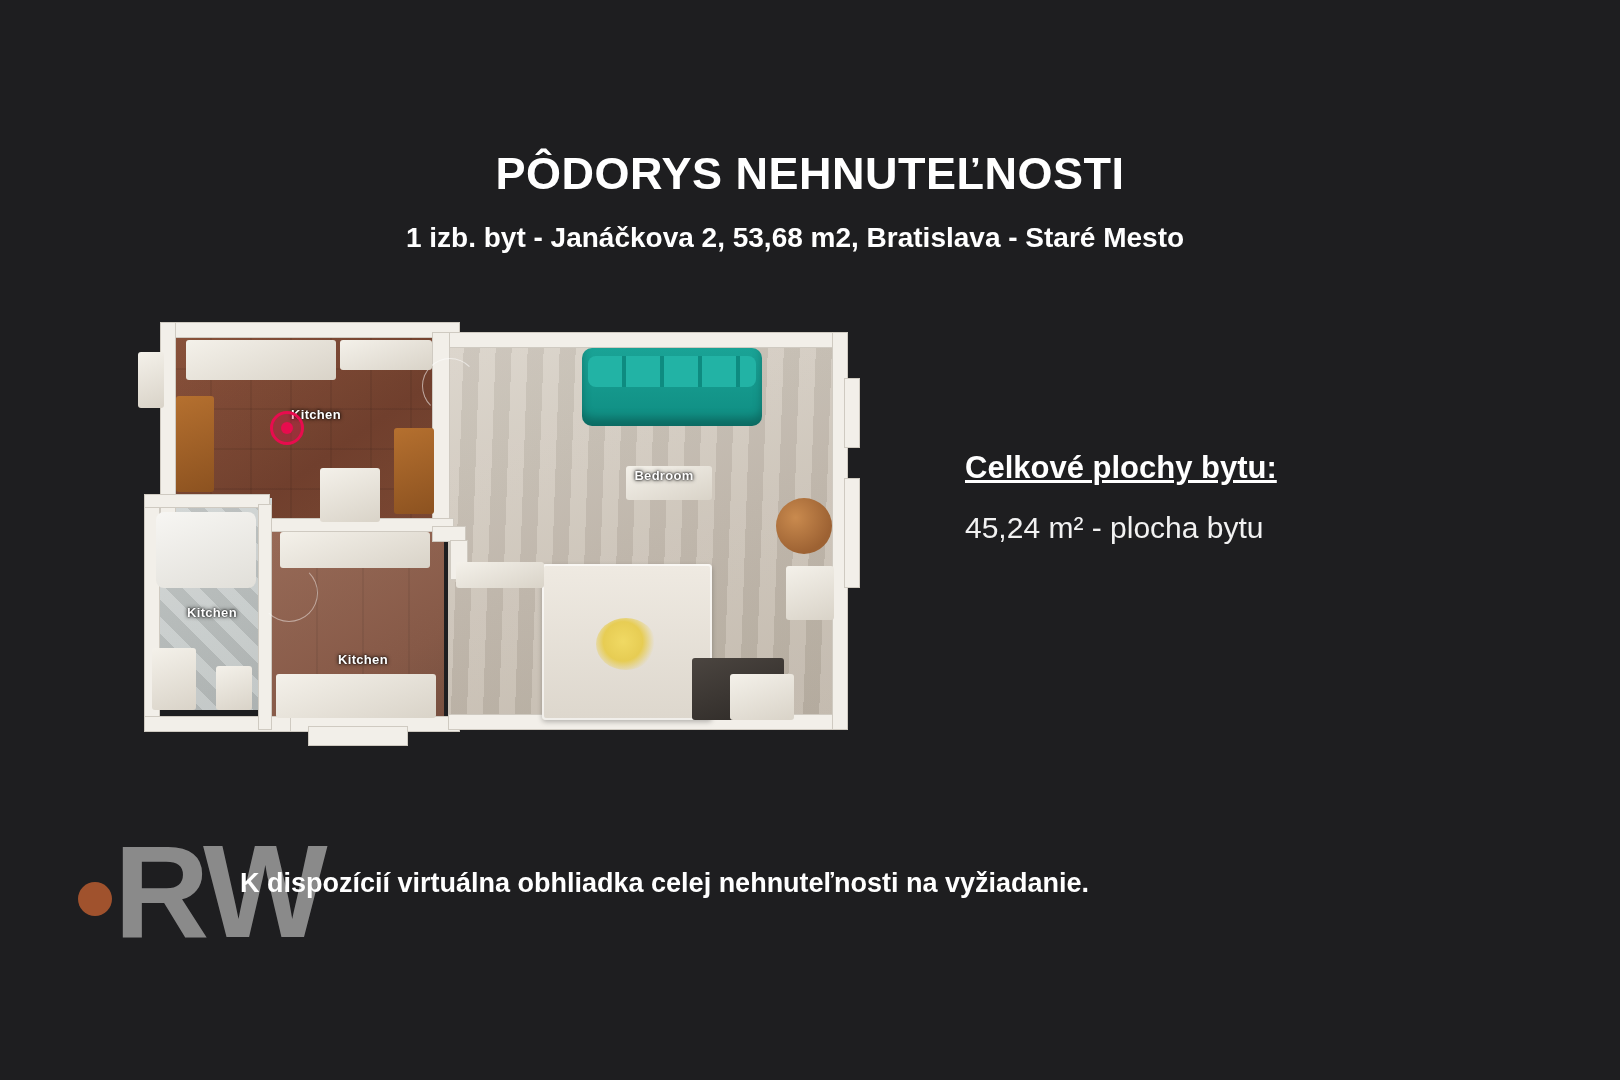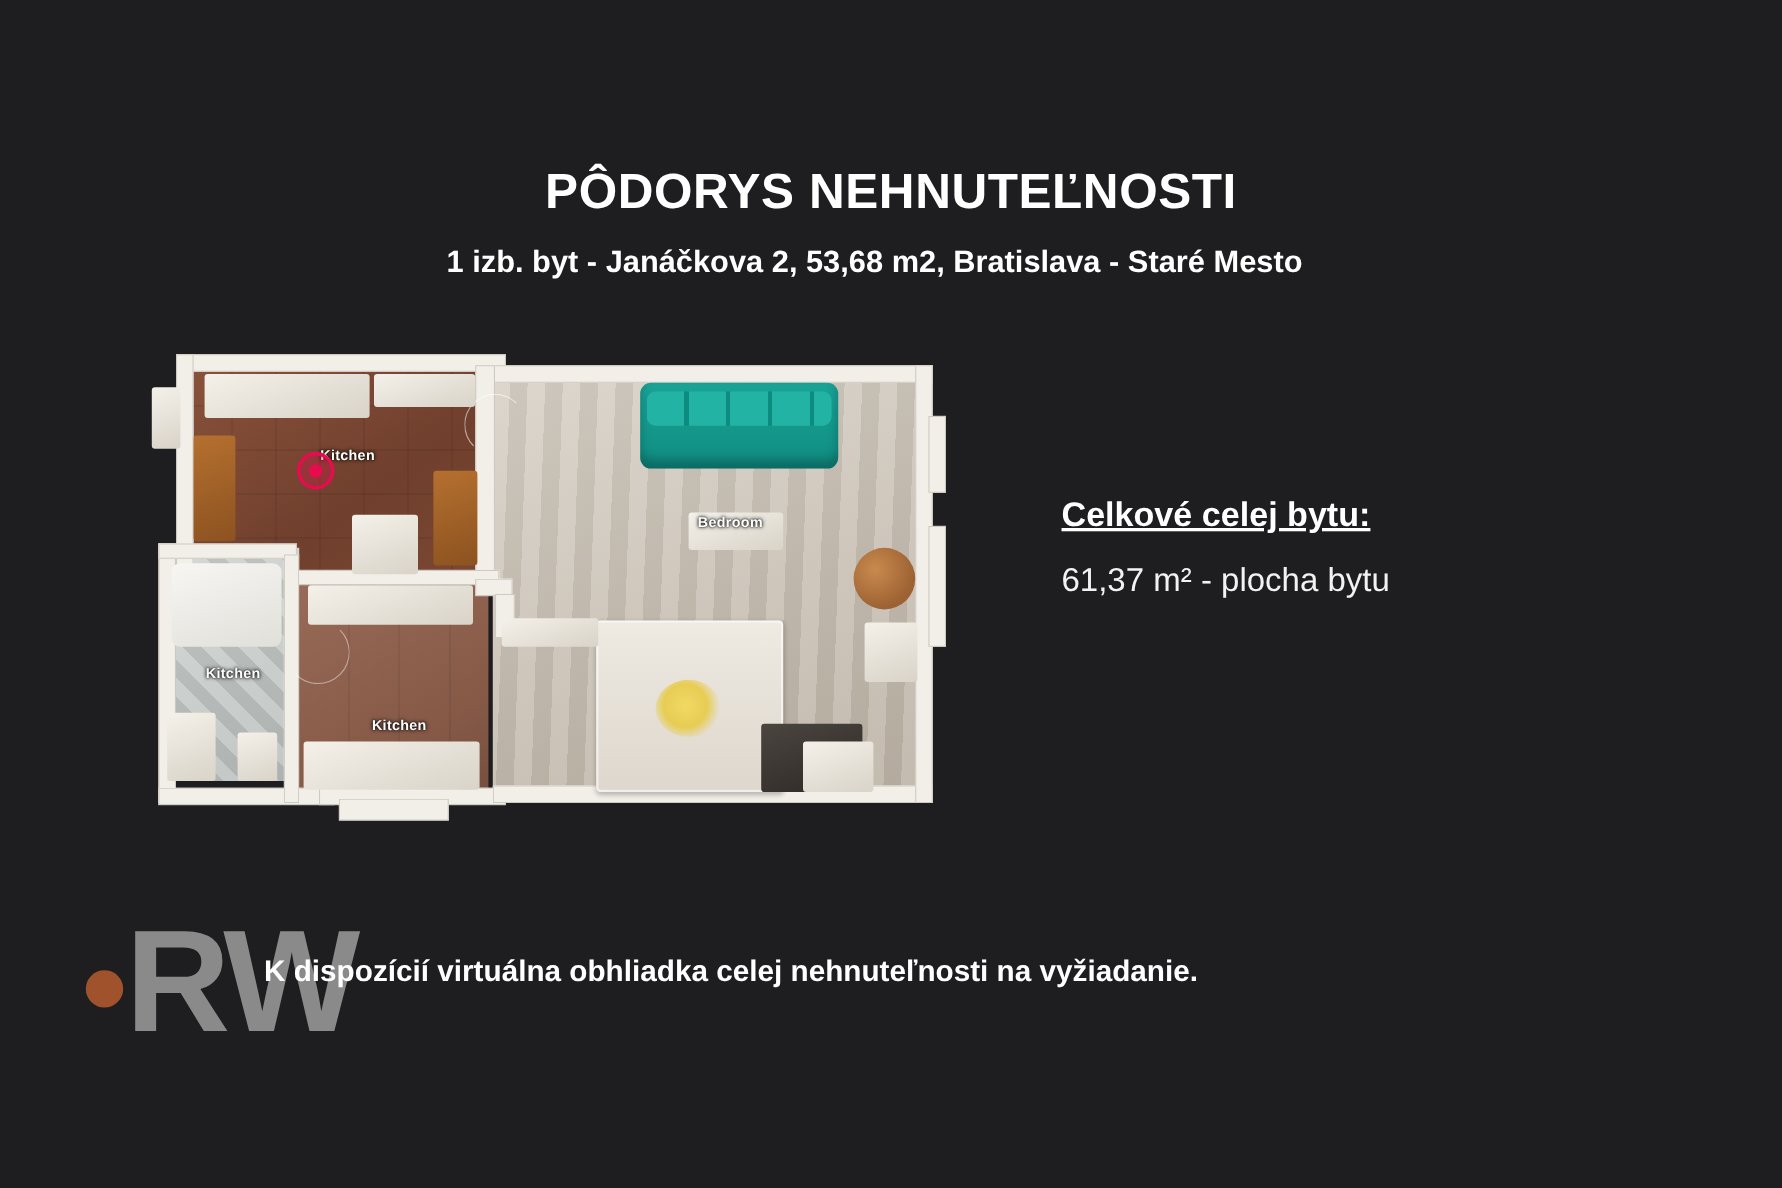--- a/index.html
+++ b/index.html
@@ -283,21 +283,21 @@
     <div class="room-label" style="left:186px; top:96px;">Kitchen</div>
     <div class="room-label" style="left:534px; top:157px;">Bedroom</div>
     <div class="room-label" style="left:82px; top:294px;">Kitchen</div>
     <div class="room-label" style="left:233px; top:341px;">Kitchen</div>
 
     <div class="hotspot" style="left:140px; top:93px;"></div>
   </div>
 </div>
 
 <div class="areas">
-  <div class="areas-title">Celkové celej bytu:</div>
-  <div class="areas-line">61,37 m² - plocha bytu</div>
+  <div class="areas-title">Celkové plochy bytu:</div>
+  <div class="areas-line">45,24 m² - plocha bytu</div>
 </div>
 
 <div class="logo">
   <div class="logo-dot"></div>
   <div class="logo-text">RW</div>
 </div>
 <div class="footer-note">K dispozícií virtuálna obhliadka celej nehnuteľnosti na vyžiadanie.</div>
 
 </body></html>

